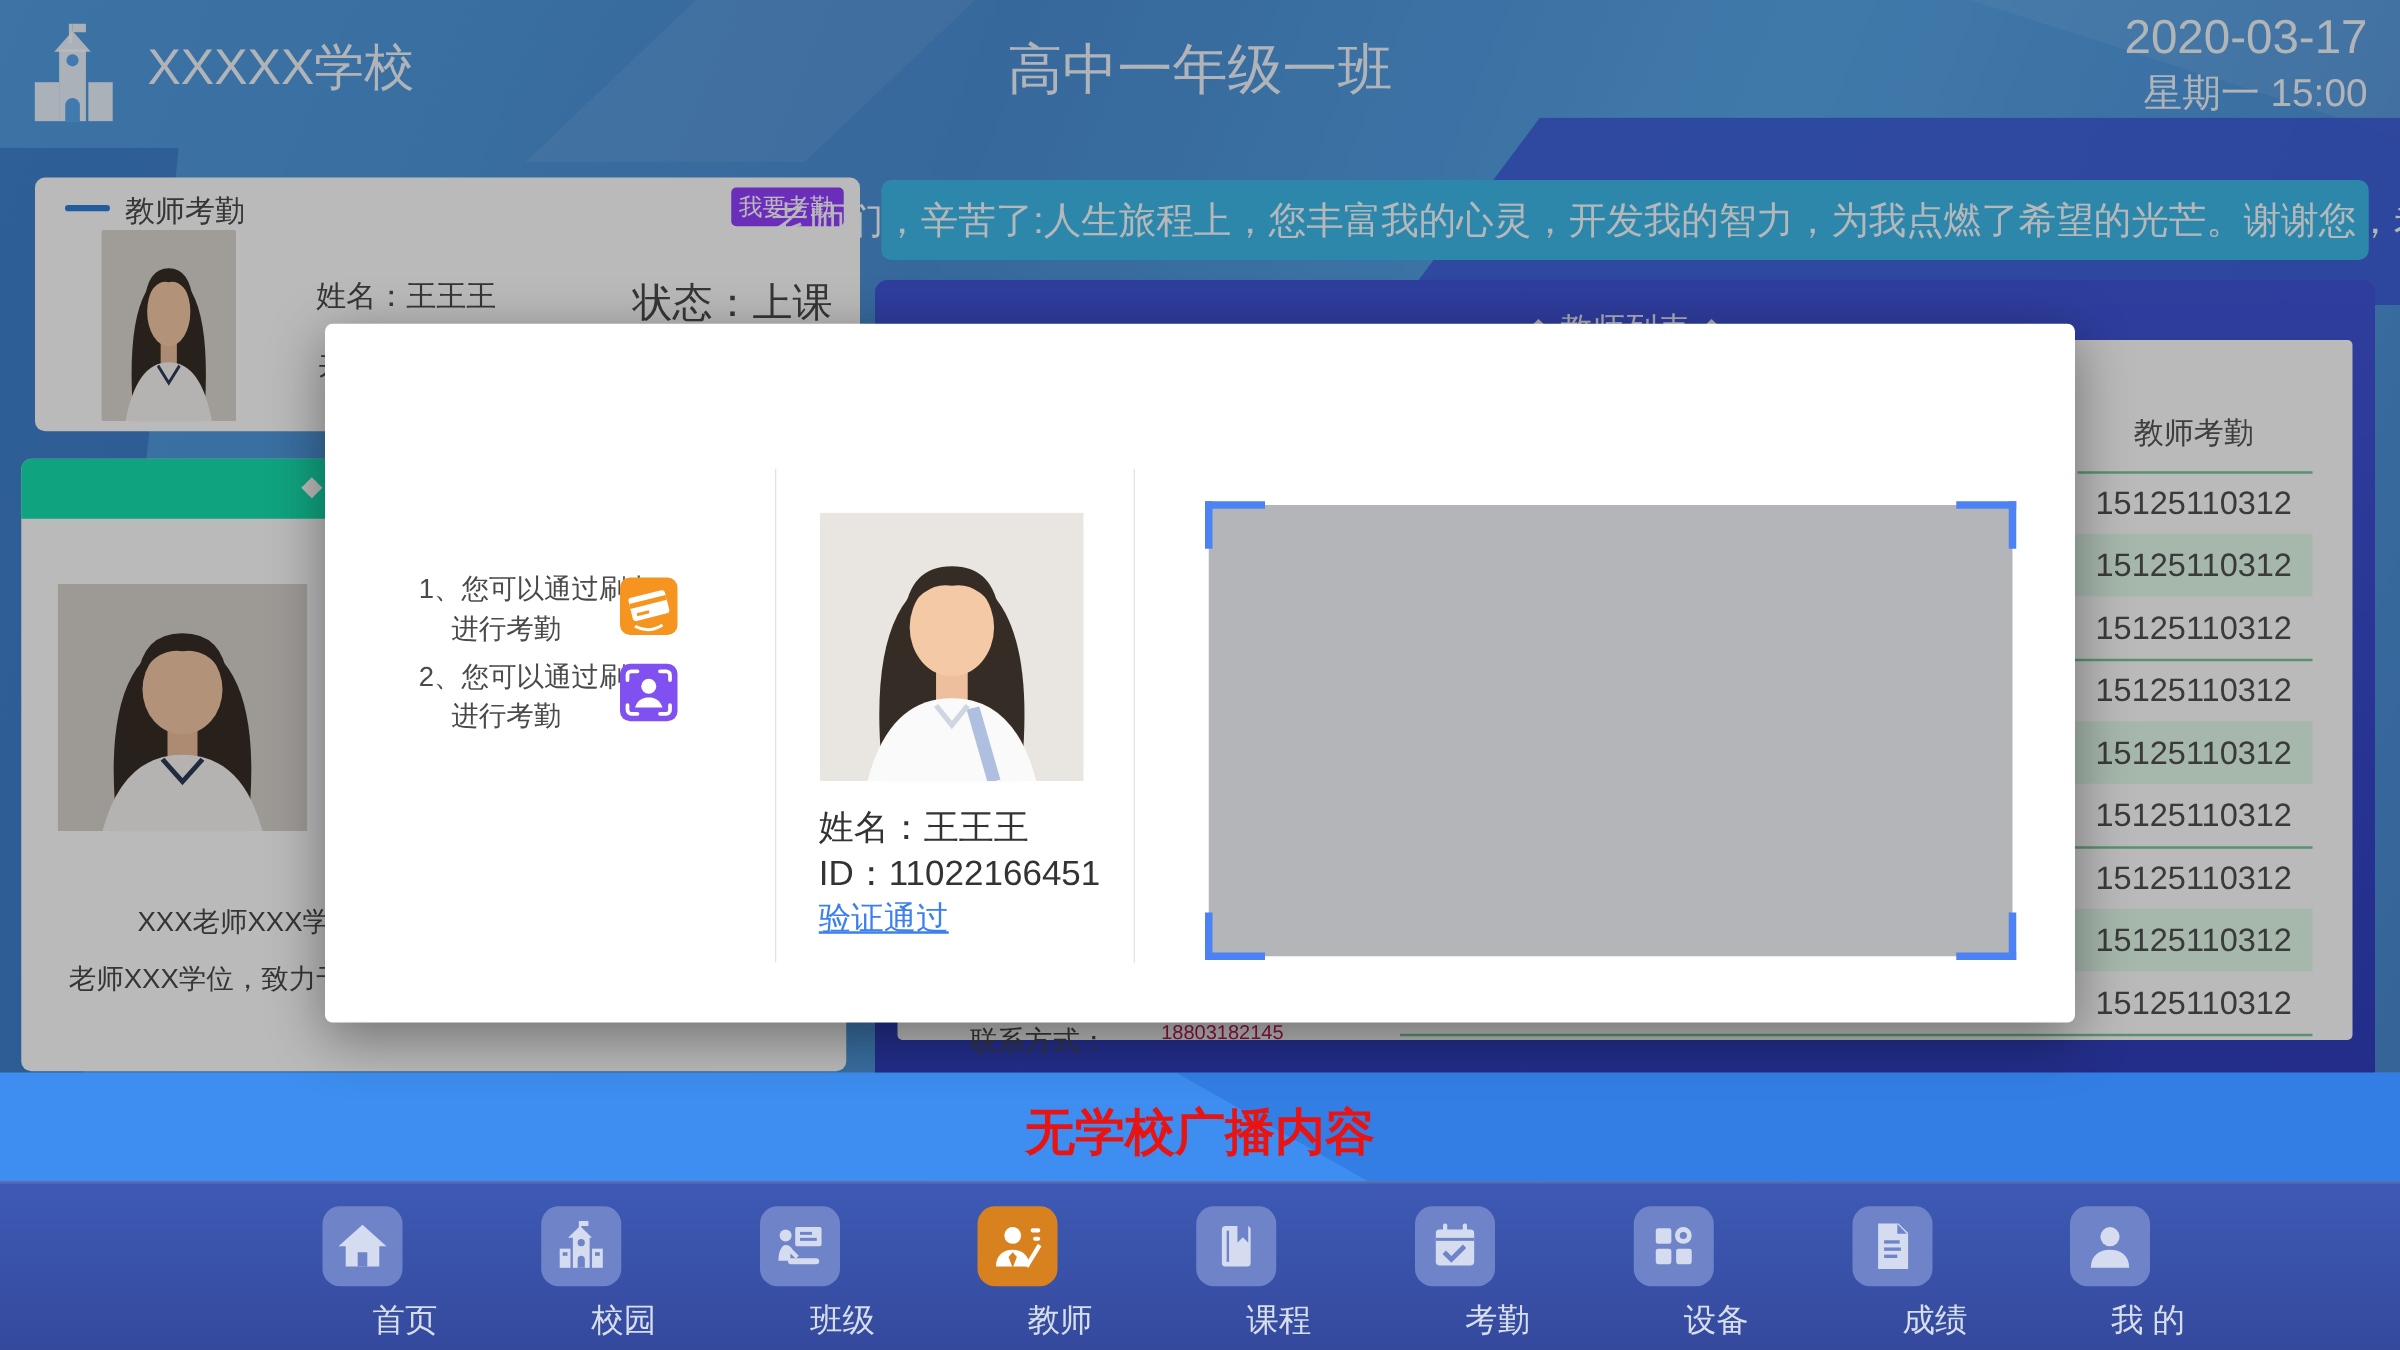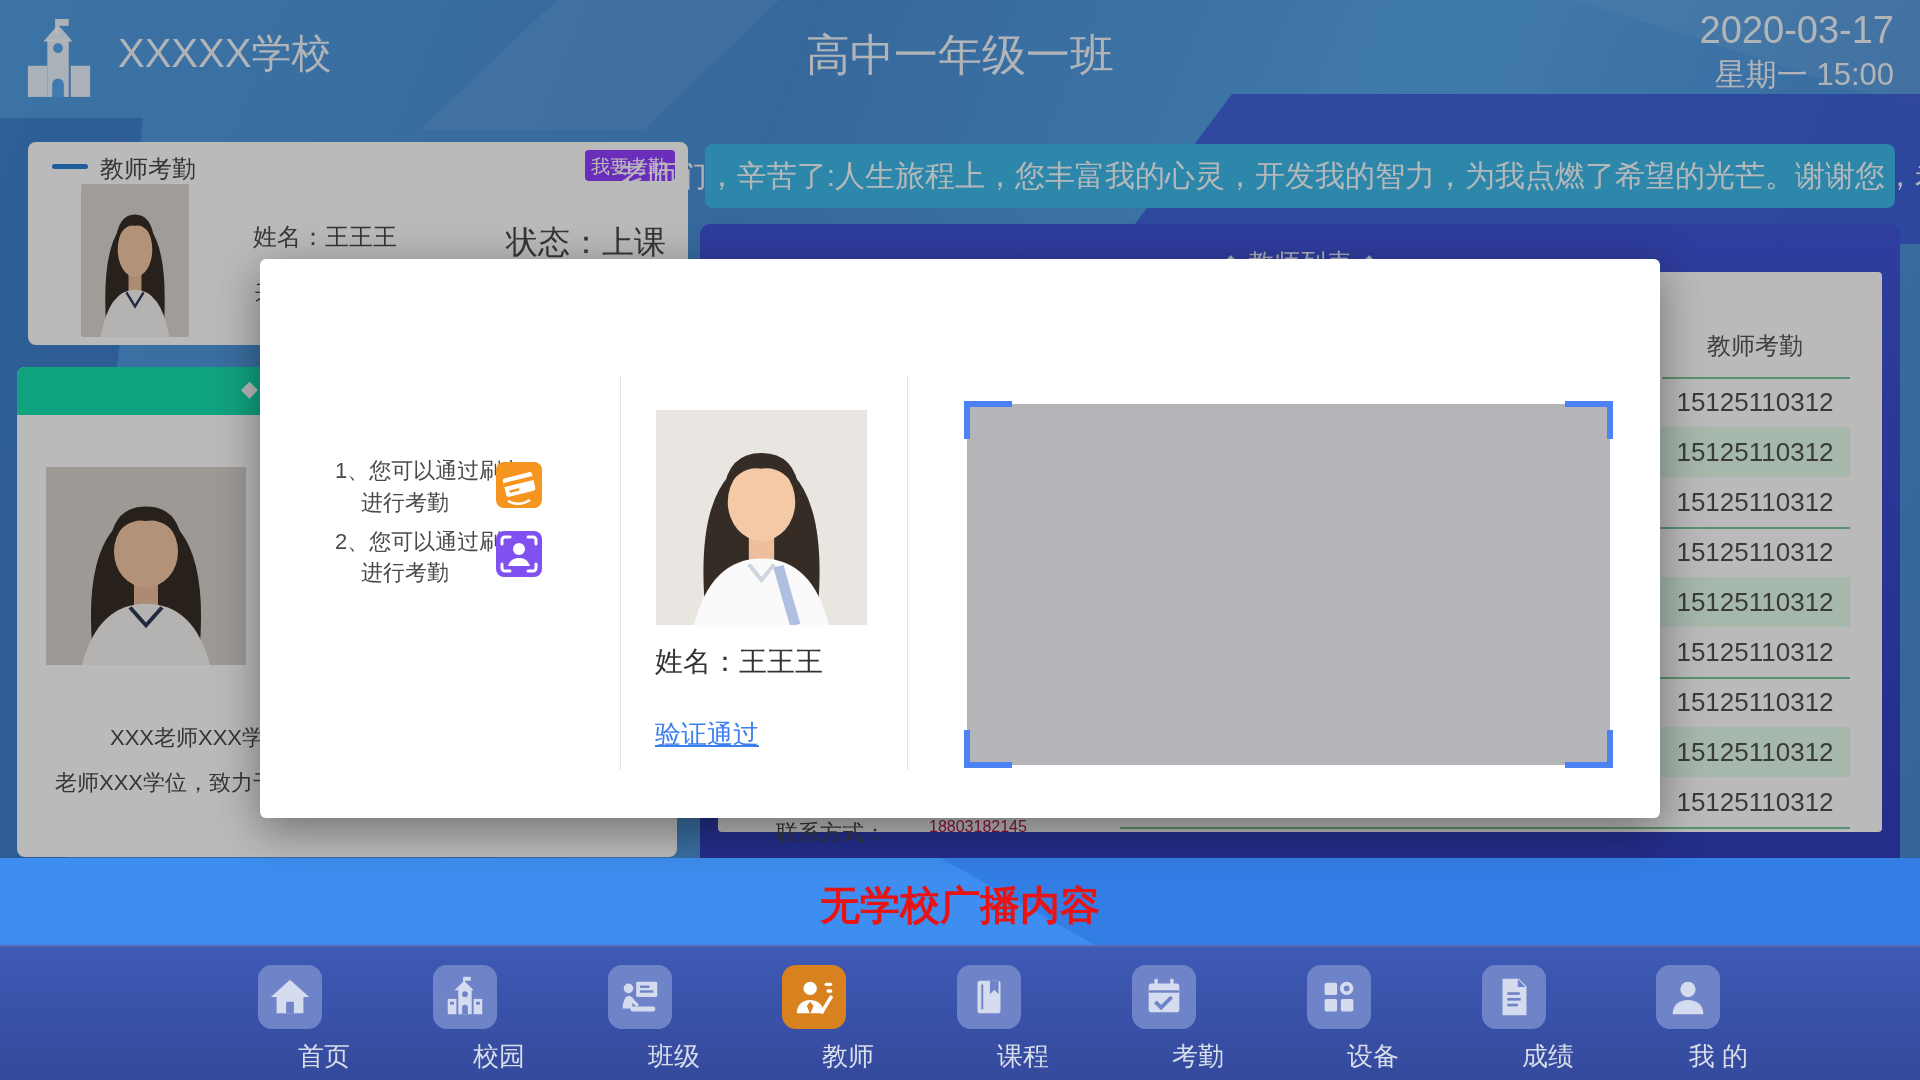--- a/index.html
+++ b/index.html
@@ -338,20 +338,21 @@
         <path d="M24 110 Q16 32 50 24 Q84 32 76 110 Z" fill="#362c26"></path>
         <rect x="44" y="62" width="12" height="16" fill="#edbf9d"></rect>
         <ellipse cx="50" cy="47" rx="16" ry="20" fill="#f4caa6"></ellipse>
         <path d="M32 42 Q34 22 50 22 Q66 22 68 42 Q60 28 50 30 Q40 28 32 42Z" fill="#362c26"></path>
         <path d="M18 110 Q26 76 50 76 Q74 76 82 110 Z" fill="#fbfafa"></path>
         <path d="M58 80 66 110" stroke="#aebfe0" stroke-width="5" fill="none"></path>
         <path d="M44 79 50 87 56 79" stroke="#cfd6e2" fill="none" stroke-width="2"></path>
       </svg>
     </div>
     <div class="m-name">姓名：王王王</div>
+    <div class="m-id">ID：11022166451</div>
     <a href="#" class="m-verify">验证通过</a>
 
     <div class="vdiv" style="left:647px;"></div>
 
     <div class="camera">
       <div class="cb cb-tl"></div>
       <div class="cb cb-tr"></div>
       <div class="cb cb-bl"></div>
       <div class="cb cb-br"></div>
     </div>

